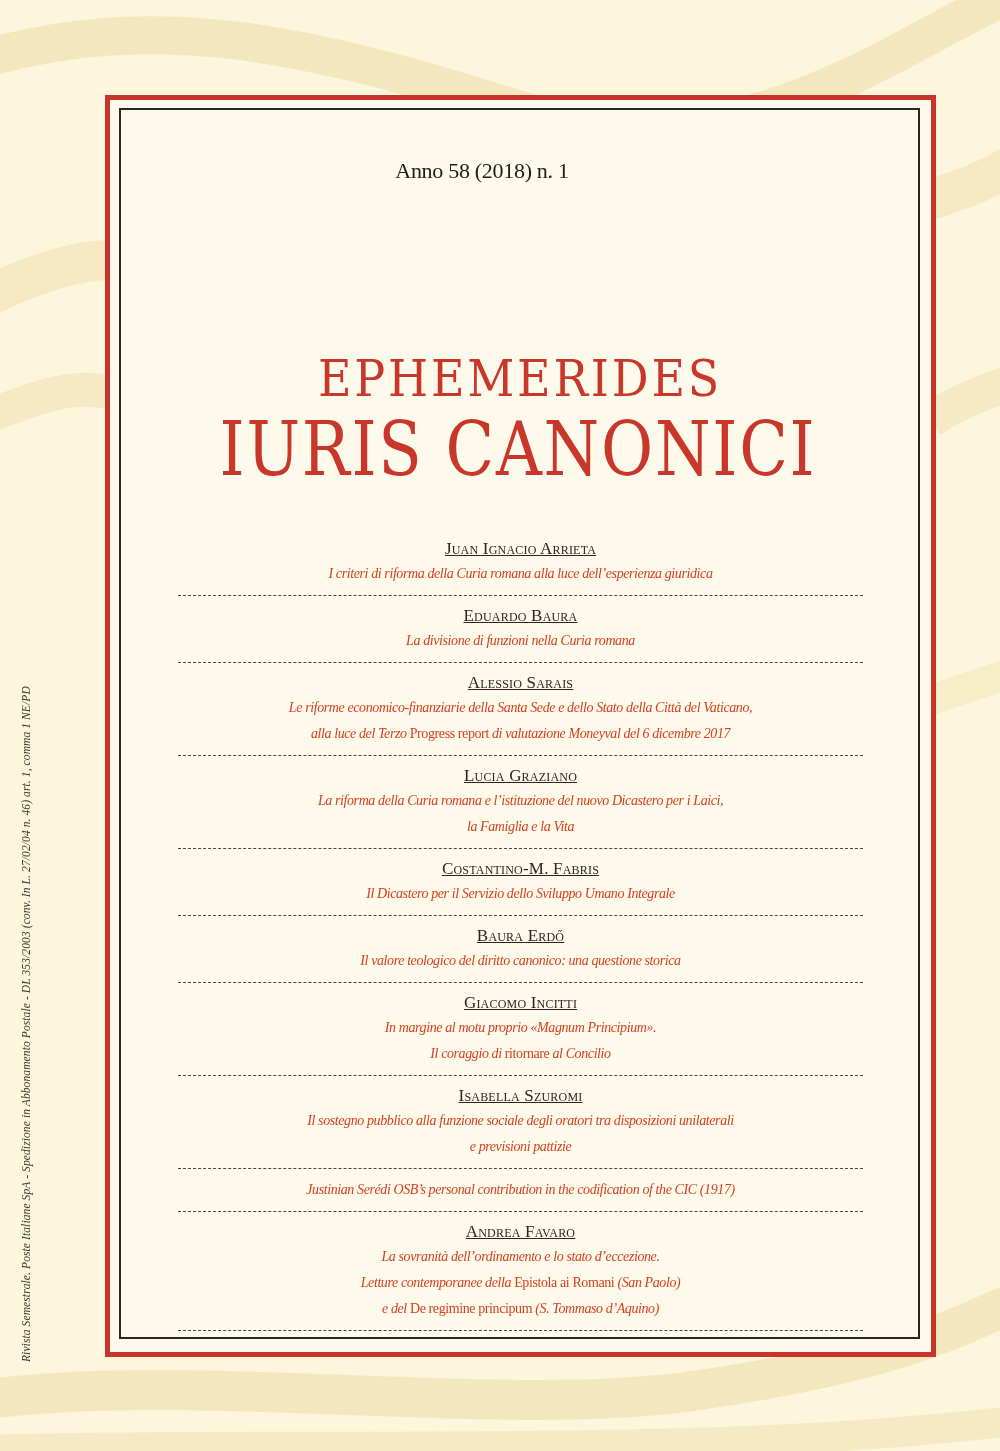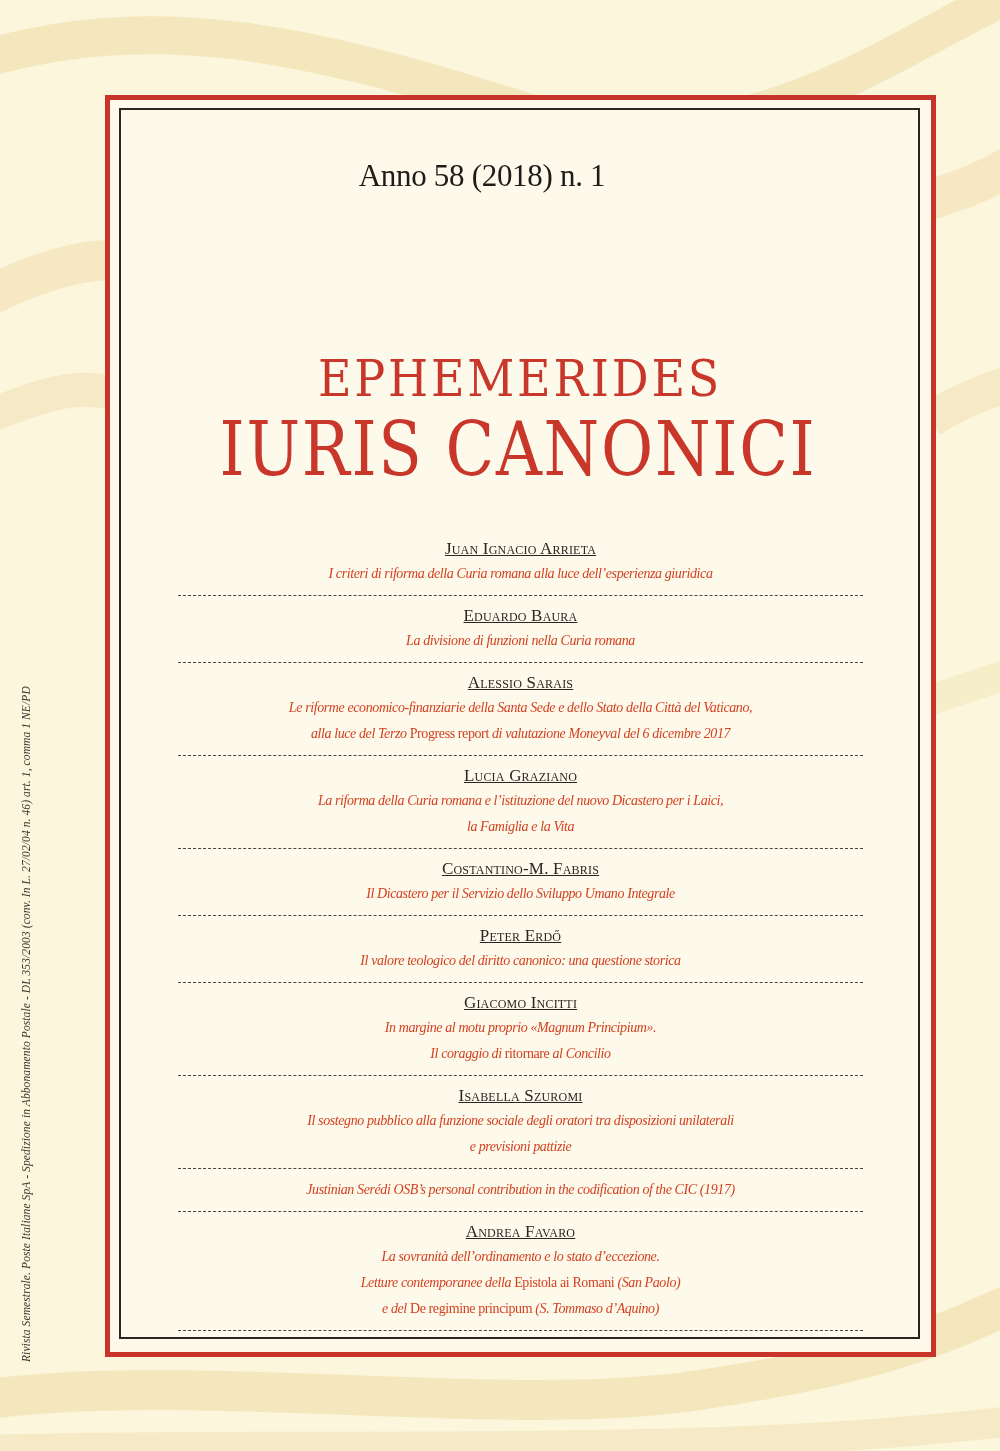--- a/index.html
+++ b/index.html
@@ -18,21 +18,21 @@
   .frame-red {
     position: absolute; left: 105px; top: 95px; width: 821px; height: 1252px;
     border: 5px solid #C8342A; background: #FDFAEC;
   }
   .frame-black {
     position: absolute; left: 119px; top: 108px; width: 797px; height: 1227px;
     border: 2px solid #2a2624;
   }
   .issue {
     position: absolute; left: 0; width: 964px; top: 158px; text-align: center;
-    font-size: 31px; color: #1f1b18; letter-spacing: -0.3px;
+    font-size: 22px; color: #1f1b18; letter-spacing: -0.3px;
   }
   .title1 {
     position: absolute; left: 0; width: 1040px; top: 350px; text-align: center;
     font-size: 50px; color: #C9372B; letter-spacing: 3px; font-family: "DejaVu Serif", serif; font-weight: normal;
     transform: scaleX(0.92); transform-origin: 520px 0;
   }
   .title2 {
     position: absolute; left: 0; width: 1036px; top: 406px; text-align: center;
     font-size: 74px; color: #C9372B; letter-spacing: 2px; font-family: "DejaVu Serif", serif;
     transform: scaleX(0.86); transform-origin: 518px 0;
@@ -97,21 +97,21 @@
       <div class="art-title"><span>La riforma della Curia romana e l’istituzione del nuovo Dicastero per i Laici,</span></div>
       <div class="art-title"><span>la Famiglia e la Vita</span></div>
       <div class="sep"></div>
     </div>
     <div class="entry">
       <div class="author">Costantino-M. Fabris</div>
       <div class="art-title"><span>Il Dicastero per il Servizio dello Sviluppo Umano Integrale</span></div>
       <div class="sep"></div>
     </div>
     <div class="entry">
-      <div class="author">Peter Erdő</div>
+      <div class="author">Baura Erdő</div>
       <div class="art-title"><span>Il valore teologico del diritto canonico: una questione storica</span></div>
       <div class="sep"></div>
     </div>
     <div class="entry">
       <div class="author">Giacomo Incitti</div>
       <div class="art-title"><span>In margine al motu proprio «Magnum Principium».</span></div>
       <div class="art-title"><span>Il coraggio di </span><span class="up">ritornare</span><span> al Concilio</span></div>
       <div class="sep"></div>
     </div>
     <div class="entry">

